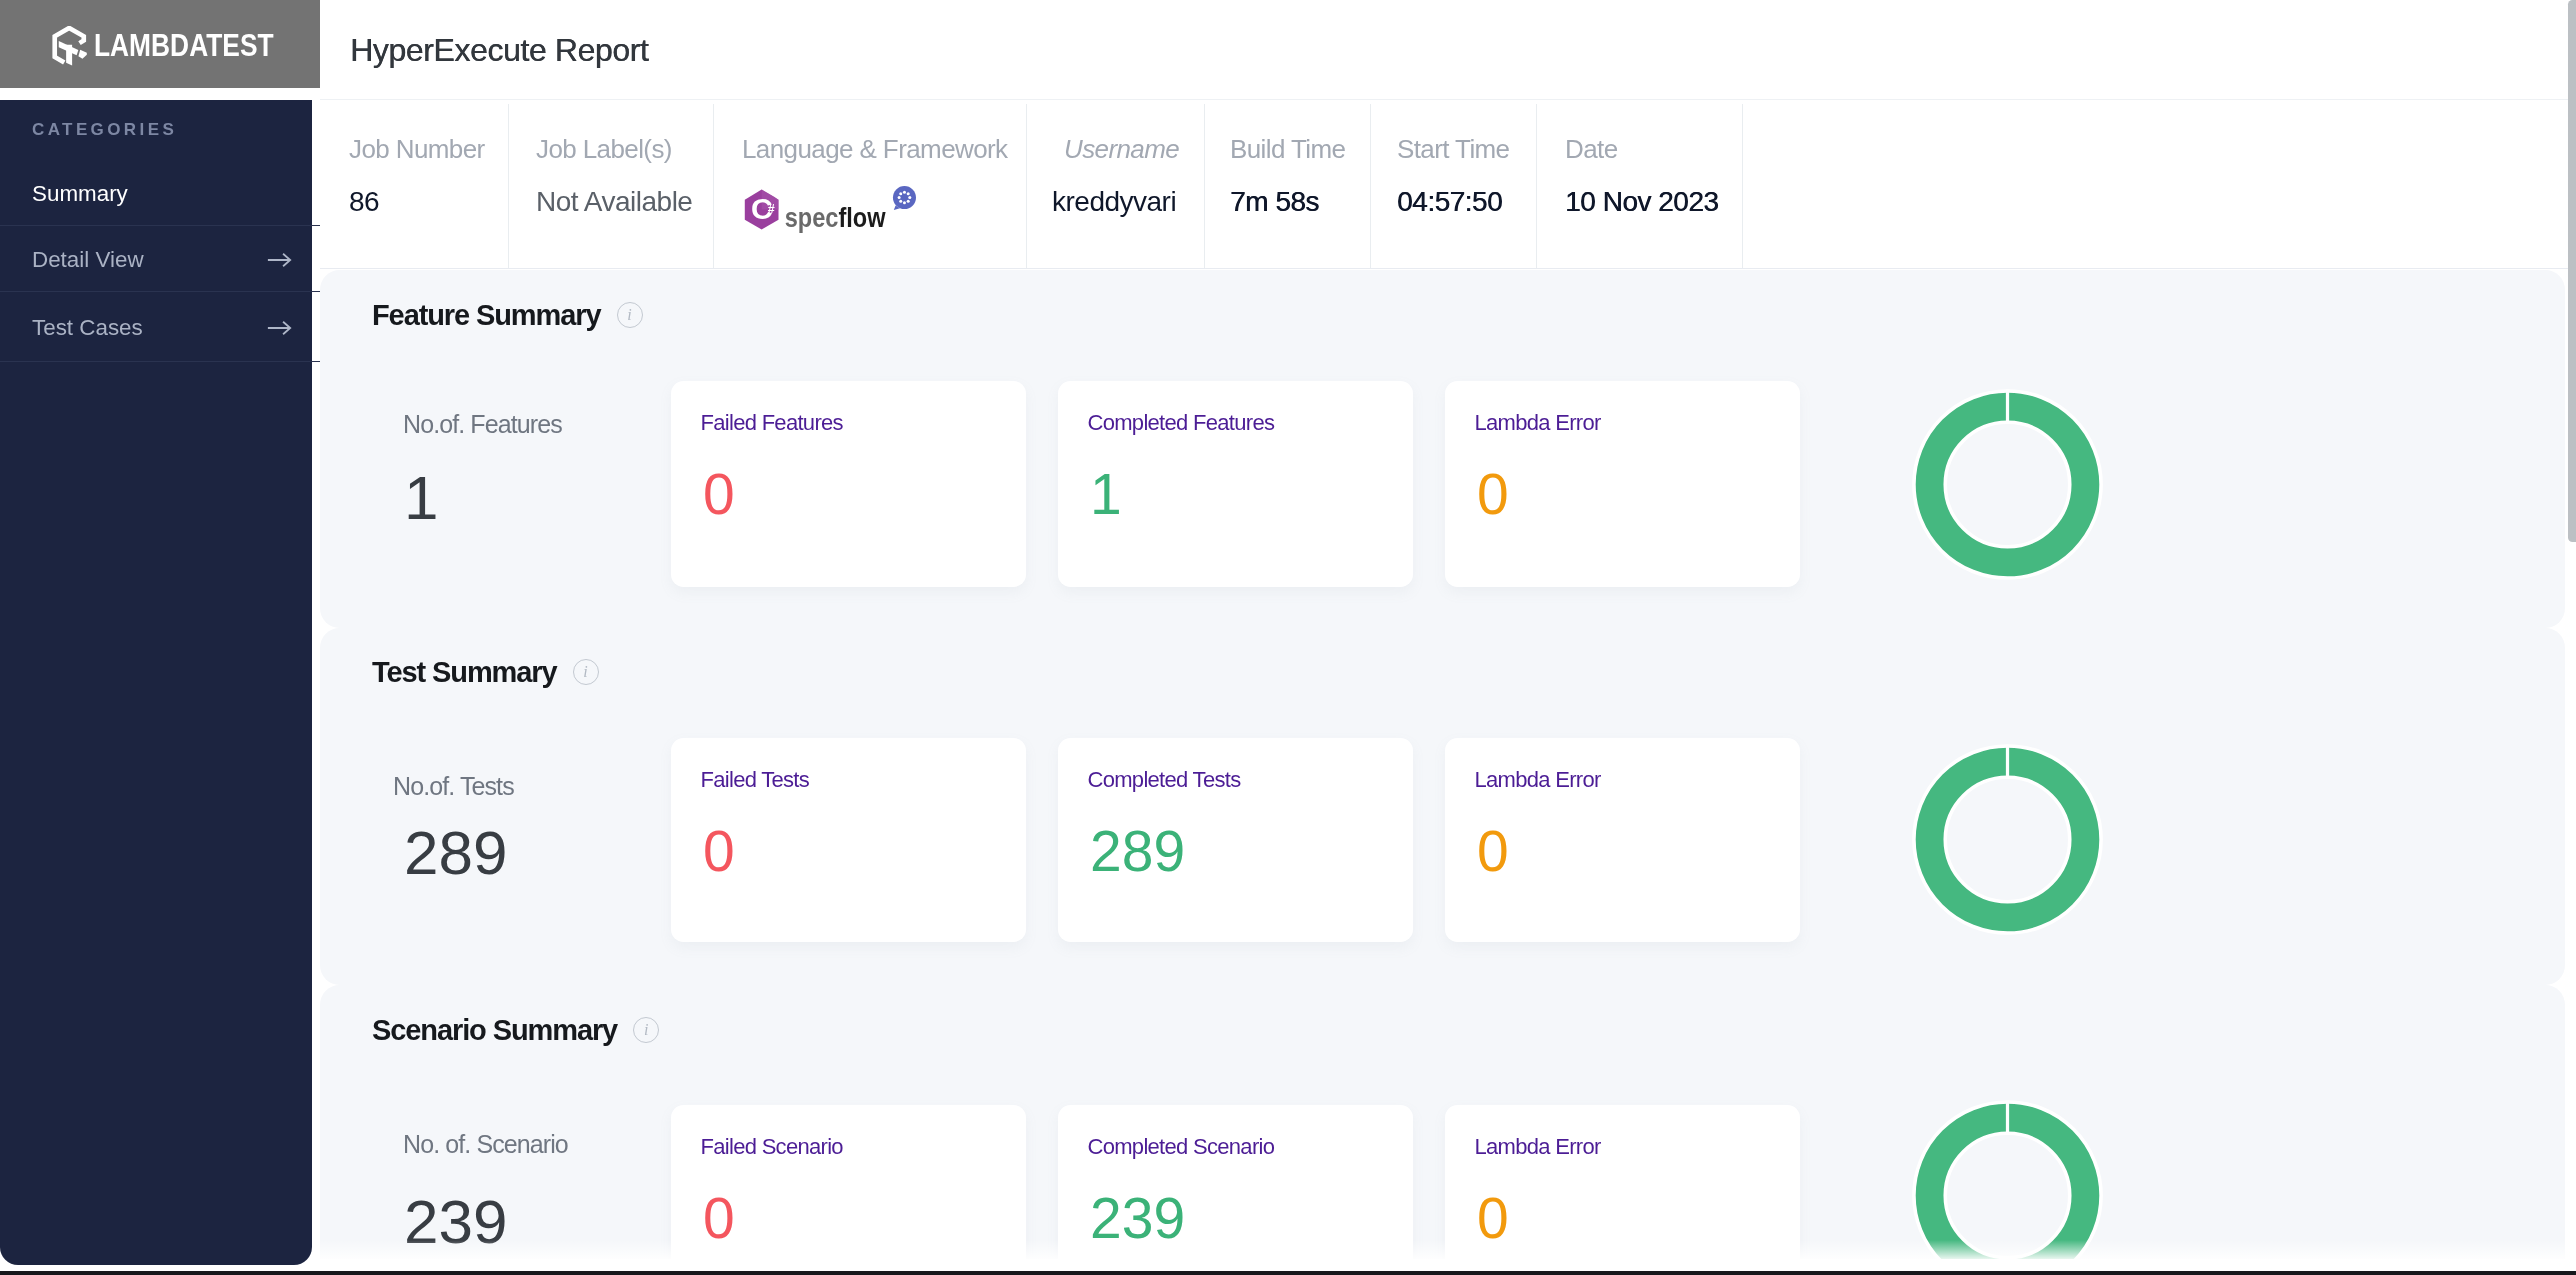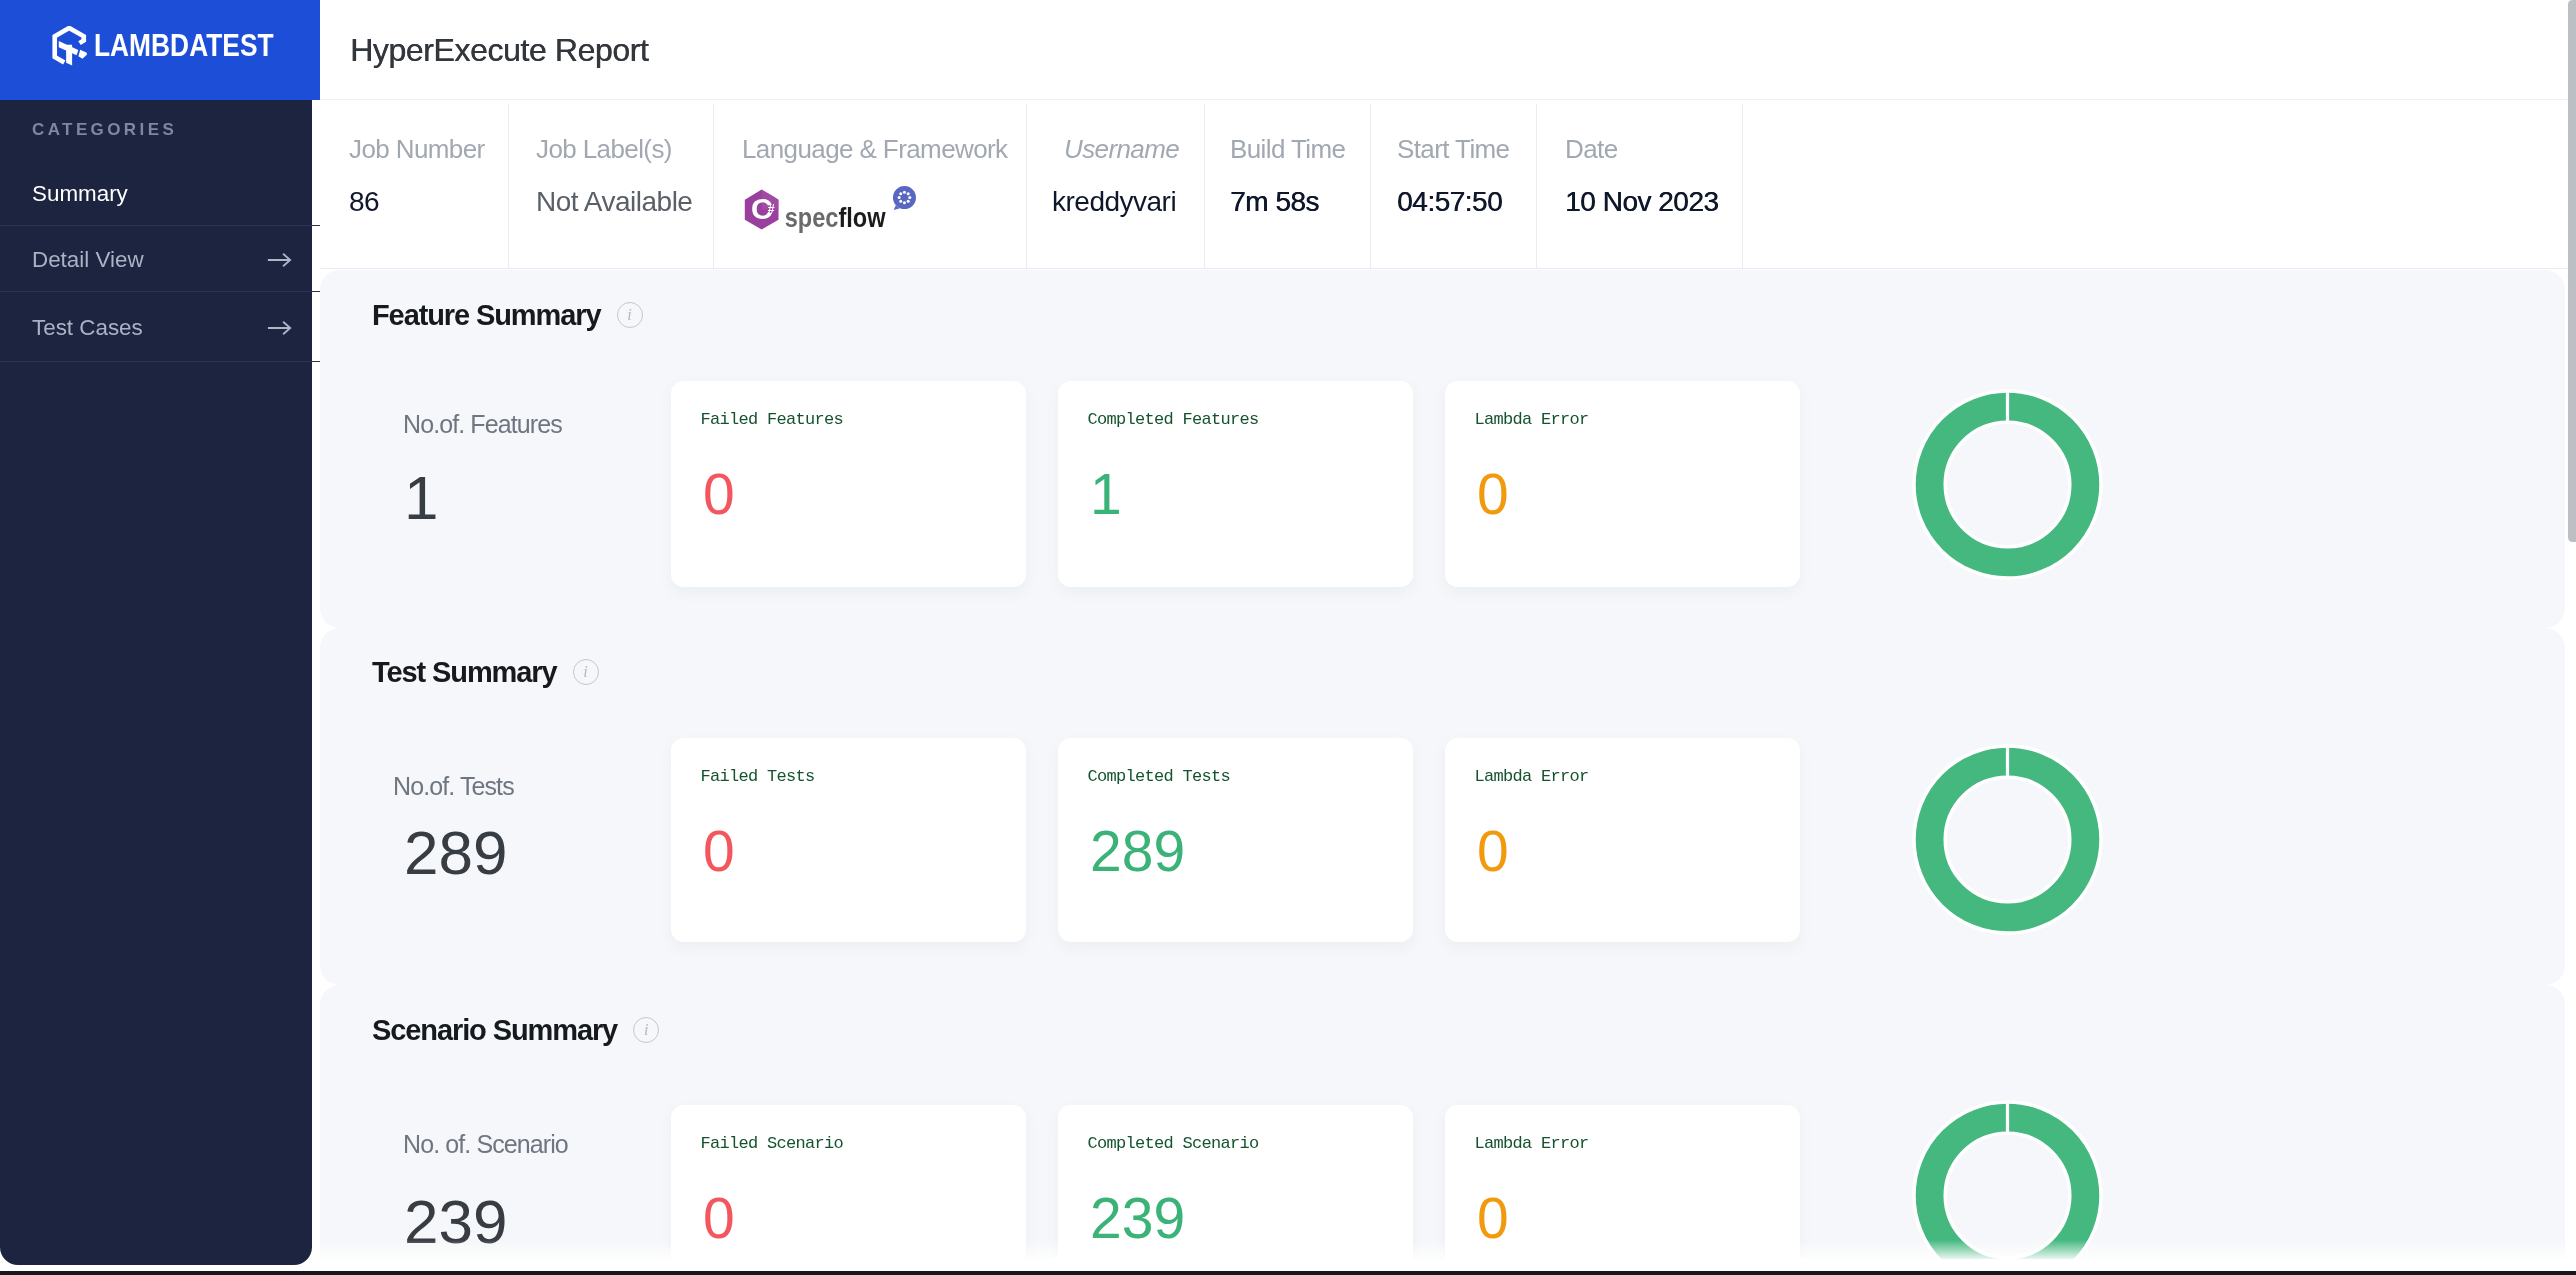--- a/index.html
+++ b/index.html
@@ -1,21 +1,21 @@
 <!DOCTYPE html>
 <html style="font-size:14.3px"><head>
 <meta charset="utf-8">
 <style>
   * { margin:0; padding:0; box-sizing:border-box; }
   html,body { width:2576px; height:1275px; overflow:hidden; background:#fff;
     font-family:"Liberation Sans", sans-serif; }
   .abs { position:absolute; }
 
   
-  #brand { left:0; top:0; width:320px; height:100px; background:#1d4ed8; z-index:30; }
+  #brand { left:0; top:0; width:320px; height:88px; background:#737373; z-index:30; }
   #sidebar { left:0; top:100px; width:312px; height:1165px; background:#1c2440;
      border-radius:0 0 18px 18px; z-index:30; }
   .cat { left:32px; top:19.7px; font-size:17px; letter-spacing:3.4px; color:#7d87a3; font-weight:700; }
   .navitem { left:32px; font-size:22.4px; color:#aab2c4;text-align:right; }
   .nav-sep { left:0; width:320px; height:0.9px; background:#2a3350; }
   .arrow-svg { left:267px; }
 
   
   #header { left:320px; top:0; width:2256px; height:100px; background:#fff; z-index:5;
     border-bottom:0.9px solid #eef1f4; }
@@ -35,21 +35,21 @@
 
   .sec-title { font-size:29px; line-height:34px; letter-spacing:-1.1px; font-weight:700; color:#16191d; display:flex; align-items:center; z-index:6; }
   .info-i { margin-left:16px; letter-spacing:0; width:26px; height:26px; border-radius:50%; border:1.8px solid #c3c9d1;
      color:#b3bac4; font-size:16px; font-weight:400; display:flex; align-items:center; justify-content:center;
      font-family:"Liberation Serif", serif; font-style:italic; }
   .nlabel { font-size:25px; letter-spacing:-0.9px; color:#6f7681; z-index:6; }
   .nvalue { font-size:62px; line-height:63px; color:#383d43; z-index:6; }
 
   .card { width:355px; height:206px; background:#fff; border-radius:12.5px; z-index:6;
      box-shadow:0 5.4px 12.5px rgba(140,152,170,0.08); }
-  .card .ct { position:absolute; left:29.5px; top:29px; font-size:17px; letter-spacing:-0.7px; color:#14532d; white-space:nowrap;font-family:Liberation Mono, monospace; }
+  .card .ct { position:absolute; left:29.5px; top:29px; font-size:22px; letter-spacing:-0.7px; color:#4c1d95; white-space:nowrap; }
   .card .cv { position:absolute; left:32px; top:82px; font-size:57px; line-height:63px; }
   .red { color:#f4565e; } .green { color:#3bb278; } .orange { color:#f29a0d; }
 
   .donut { z-index:6; }
 
   
   #fade { left:320px; top:1240px; width:2256px; height:19.7px; z-index:8;
      background:linear-gradient(to bottom, rgba(255,255,255,0), rgba(255,255,255,0.92)); }
   #whiteband { left:0; top:1259px; width:2576px; height:11.6px; background:#fff; z-index:9; }
   #bottombar { left:0; top:1271px; width:2576px; height:4.5px; background:#17181c; z-index:40; }

